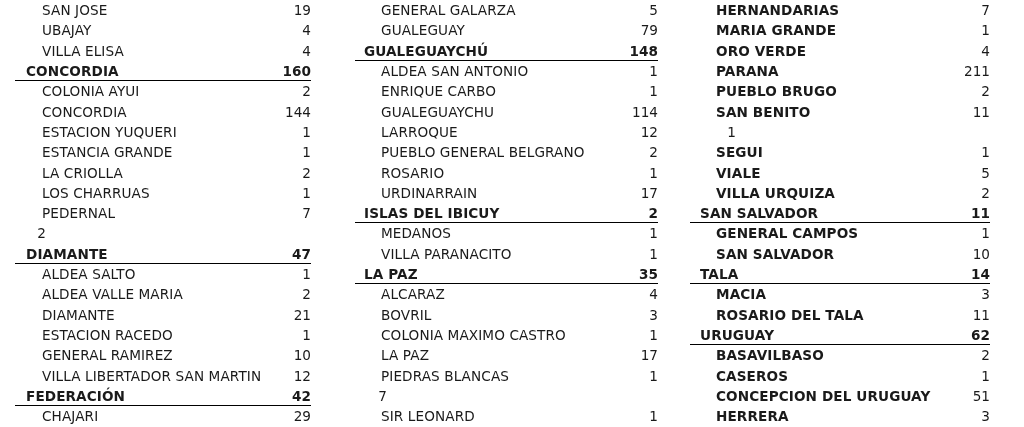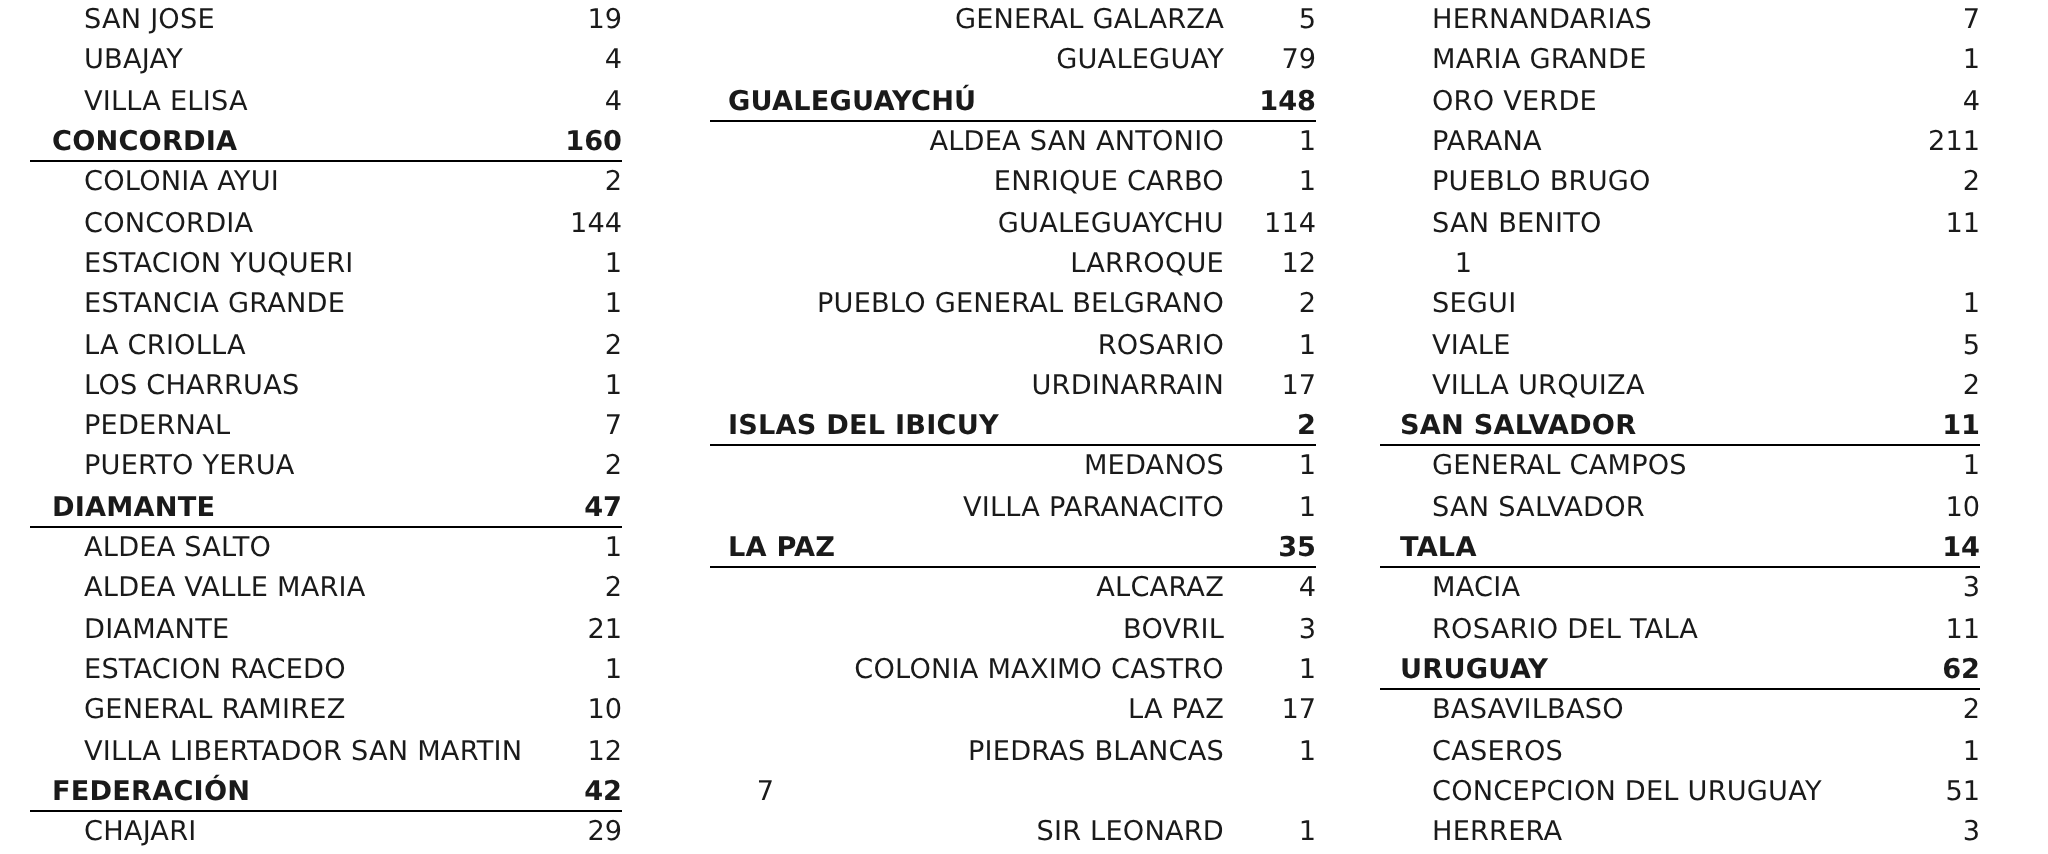--- a/index.html
+++ b/index.html
@@ -45,28 +45,28 @@
     left:15px;right:30px;bottom:0px;
     height:1.3px;background:#000000;
   }
   
   .row.loc{font-weight:400;}
   .row.loc .label{padding-left:42px;}
   .row.loc .value{min-width:40px;}
 
   
   .col-1 .row.dept .label{padding-left:23px;}
-  .col-1 .row.loc  .label{padding-left:40px;text-align:right;}
+  .col-1 .row.loc  .label{padding-left:40px;}
   .col-1 .row.dept::after{left:14px;right:32px;}
   .col-1 .row .value{padding-right:32px;}
 
   .col-0 .row .value{padding-right:30px;}
 
   .col-2 .row.dept .label{padding-left:10px;}
-  .col-2 .row.loc  .label{padding-left:26px;}
+  .col-2 .row.loc  .label{padding-left:26px;font-weight:bold;}
   .col-2 .row.dept::after{left:0px;right:34px;}
   .col-2 .row .value{padding-right:34px;}
 </style>
 </head>
 <body>
 
 <div class="sheet">
   <div class="col col-0">
       <div class="row loc">
         <span class="label">SAN JOSE</span>
@@ -106,21 +106,20 @@
       </div>
       <div class="row loc">
         <span class="label">LOS CHARRUAS</span>
         <span class="value">1</span>
       </div>
       <div class="row loc">
         <span class="label">PEDERNAL</span>
         <span class="value">7</span>
       </div>
       <div class="row loc">
-        <span class="label">PUERTO YERUA</span>
         <span class="value">2</span>
       </div>
       <div class="row dept">
         <span class="label">DIAMANTE</span>
         <span class="value">47</span>
       </div>
       <div class="row loc">
         <span class="label">ALDEA SALTO</span>
         <span class="value">1</span>
       </div>

